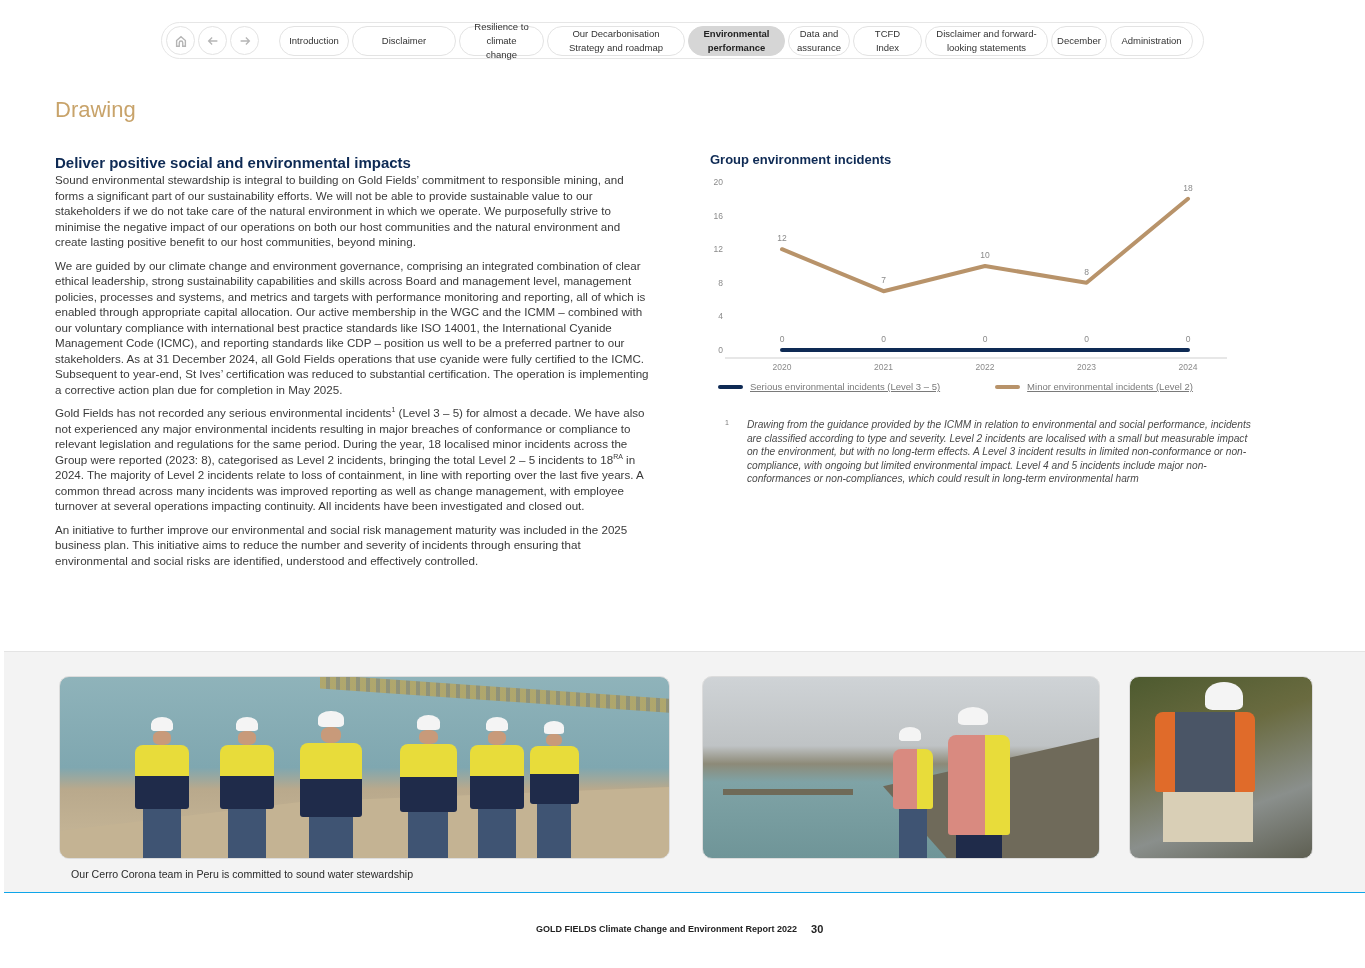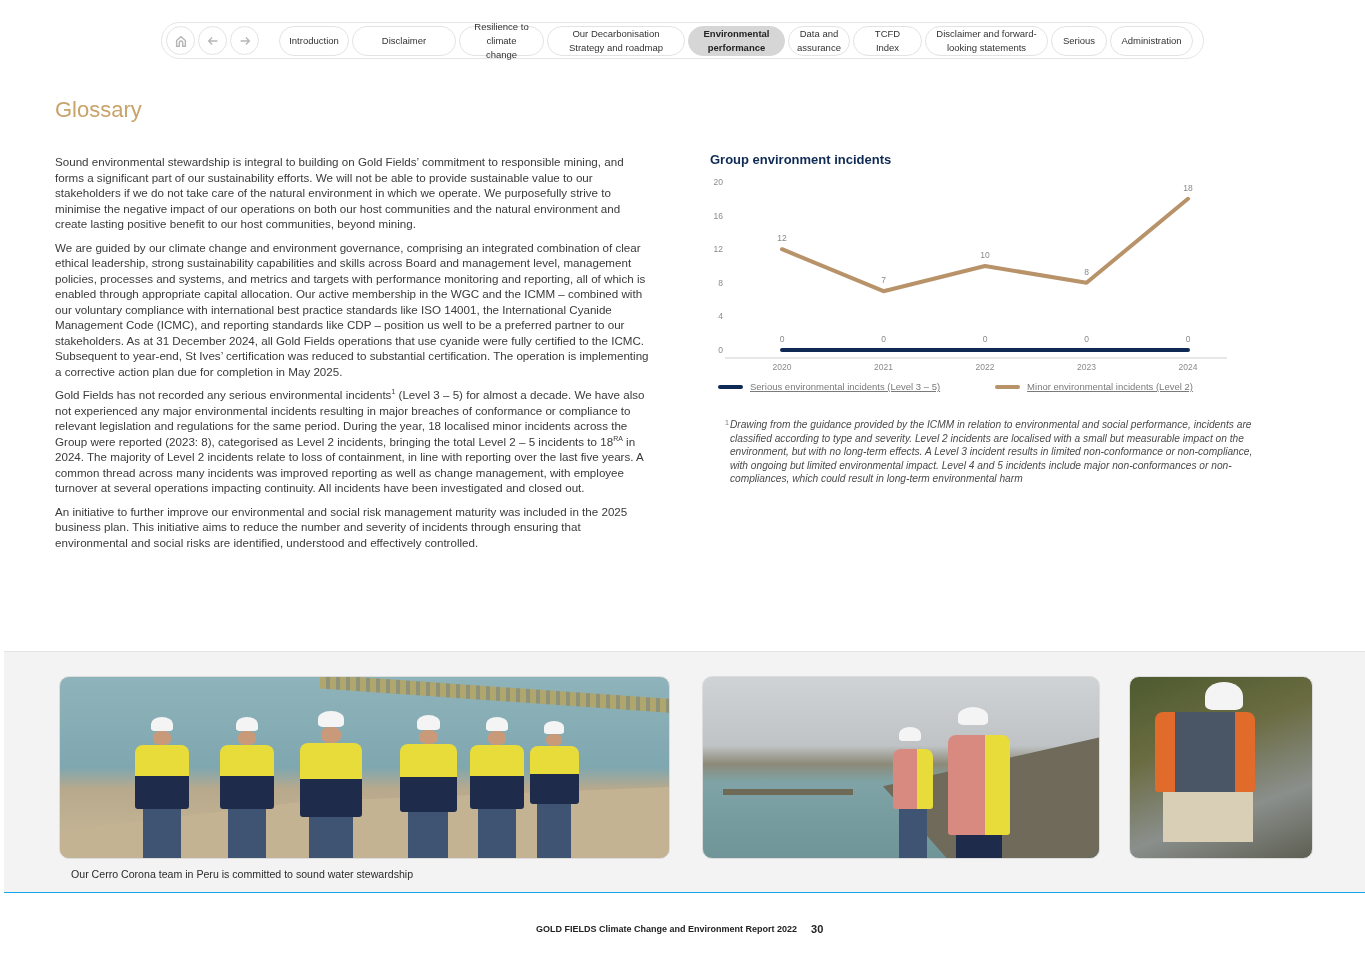--- a/index.html
+++ b/index.html
@@ -37,21 +37,21 @@
 
   
   .chart-title {
     position: absolute; left: 710px; top: 152px; font-size: 13px; font-weight: bold; color: #0e2a54;
   }
   .chart-svg { position: absolute; left: 705px; top: 172px; width: 530px; height: 200px; }
   .legend { position: absolute; left: 718px; top: 381px; display: flex; gap: 55px; font-size: 9.5px; color: #7a7a7a; text-decoration: underline; }
   .legend-item { display: flex; align-items: center; gap: 7px; }
   .legend-swatch { width: 25px; height: 4px; border-radius: 2px; }
 
-  .footnote { position: absolute; left: 725px; top: 418px; width: 530px; display: flex; gap: 1px; }
+  .footnote { position: absolute; left: 725px; top: 418px; width: 530px; display: flex; gap: 18px; }
   .footnote-mark { font-size: 7px; color: #7a7a7a; padding-top: 1px; }
   .footnote-text { font-size: 10.2px; line-height: 13.6px; font-style: italic; color: #4a4a4a; }
 
   
   .band { position: absolute; left: 4px; top: 651px; width: 1365px; height: 242px; background: #f3f3f3; border-top: 1px solid #e4e4e4; border-bottom: 1px solid #0ea5e9; }
   .photo { position: absolute; border-radius: 10px; overflow: hidden; border: 1px solid #dcdcdc; }
   .photo-1 { left: 55px; top: 24px; width: 611px; height: 183px;
     background: linear-gradient(180deg, #8fb3ba 0%, #7fa7b0 50%, #b9a98c 62%, #c9b99a 100%); }
   .photo-2 { left: 698px; top: 24px; width: 398px; height: 183px;
     background: linear-gradient(180deg, #cfd3d6 0%, #bfc3c5 38%, #8d8a78 48%, #7fa3a6 58%, #6f9598 100%); }
@@ -94,27 +94,28 @@
 climate change</div>
   <div class="nav-pill" style="width:138px">Our Decarbonisation
 Strategy and roadmap</div>
   <div class="nav-pill active" style="width:97px">Environmental
 performance</div>
   <div class="nav-pill" style="width:62px">Data and
 assurance</div>
   <div class="nav-pill" style="width:69px">TCFD Index</div>
   <div class="nav-pill" style="width:123px">Disclaimer and forward-
 looking statements</div>
-  <div class="nav-pill" style="width:56px">Serious</div>
+  <div class="nav-pill" style="width:56px">December</div>
   <div class="nav-pill" style="width:83px">Administration</div>
 </nav>
 
-<h1 class="overview-title">Glossary</h1>
+<h1 class="overview-title">Drawing</h1>
 
 <section class="left-col">
+  <h2 class="h2">Deliver positive social and environmental impacts</h2>
   <p class="para">Sound environmental stewardship is integral to building on Gold Fields’ commitment to responsible mining, and forms a significant part of our sustainability efforts. We will not be able to provide sustainable value to our stakeholders if we do not take care of the natural environment in which we operate. We purposefully strive to minimise the negative impact of our operations on both our host communities and the natural environment and create lasting positive benefit to our host communities, beyond mining.</p>
   <p class="para">We are guided by our climate change and environment governance, comprising an integrated combination of clear ethical leadership, strong sustainability capabilities and skills across Board and management level, management policies, processes and systems, and metrics and targets with performance monitoring and reporting, all of which is enabled through appropriate capital allocation. Our active membership in the WGC and the ICMM – combined with our voluntary compliance with international best practice standards like ISO 14001, the International Cyanide Management Code (ICMC), and reporting standards like CDP – position us well to be a preferred partner to our stakeholders. As at 31 December 2024, all Gold Fields operations that use cyanide were fully certified to the ICMC. Subsequent to year-end, St Ives’ certification was reduced to substantial certification. The operation is implementing a corrective action plan due for completion in May 2025.</p>
 
   <p class="para"><span>Gold Fields has not recorded any serious environmental incidents</span><sup>1</sup><span> (Level 3 – 5) for almost a decade. We have also not experienced any major environmental incidents resulting in major breaches of conformance or compliance to relevant legislation and regulations for the same period. During the year, 18 localised minor incidents across the Group were reported (2023: 8), categorised as Level 2 incidents, bringing the total Level 2 – 5 incidents to 18</span><sup>RA</sup><span> in 2024. The majority of Level 2 incidents relate to loss of containment, in line with reporting over the last five years. A common thread across many incidents was improved reporting as well as change management, with employee turnover at several operations impacting continuity. All incidents have been investigated and closed out.</span></p>
   <p class="para">An initiative to further improve our environmental and social risk management maturity was included in the 2025 business plan. This initiative aims to reduce the number and severity of incidents through ensuring that environmental and social risks are identified, understood and effectively controlled.</p>
 </section>
 
 <h3 class="chart-title">Group environment incidents</h3>
 <svg class="chart-svg" id="chart" viewBox="0 0 530 200">
     <text x="18" y="181" font-size="8.5" fill="#8a8a8a" text-anchor="end" font-family="Liberation Sans, sans-serif">0</text>

